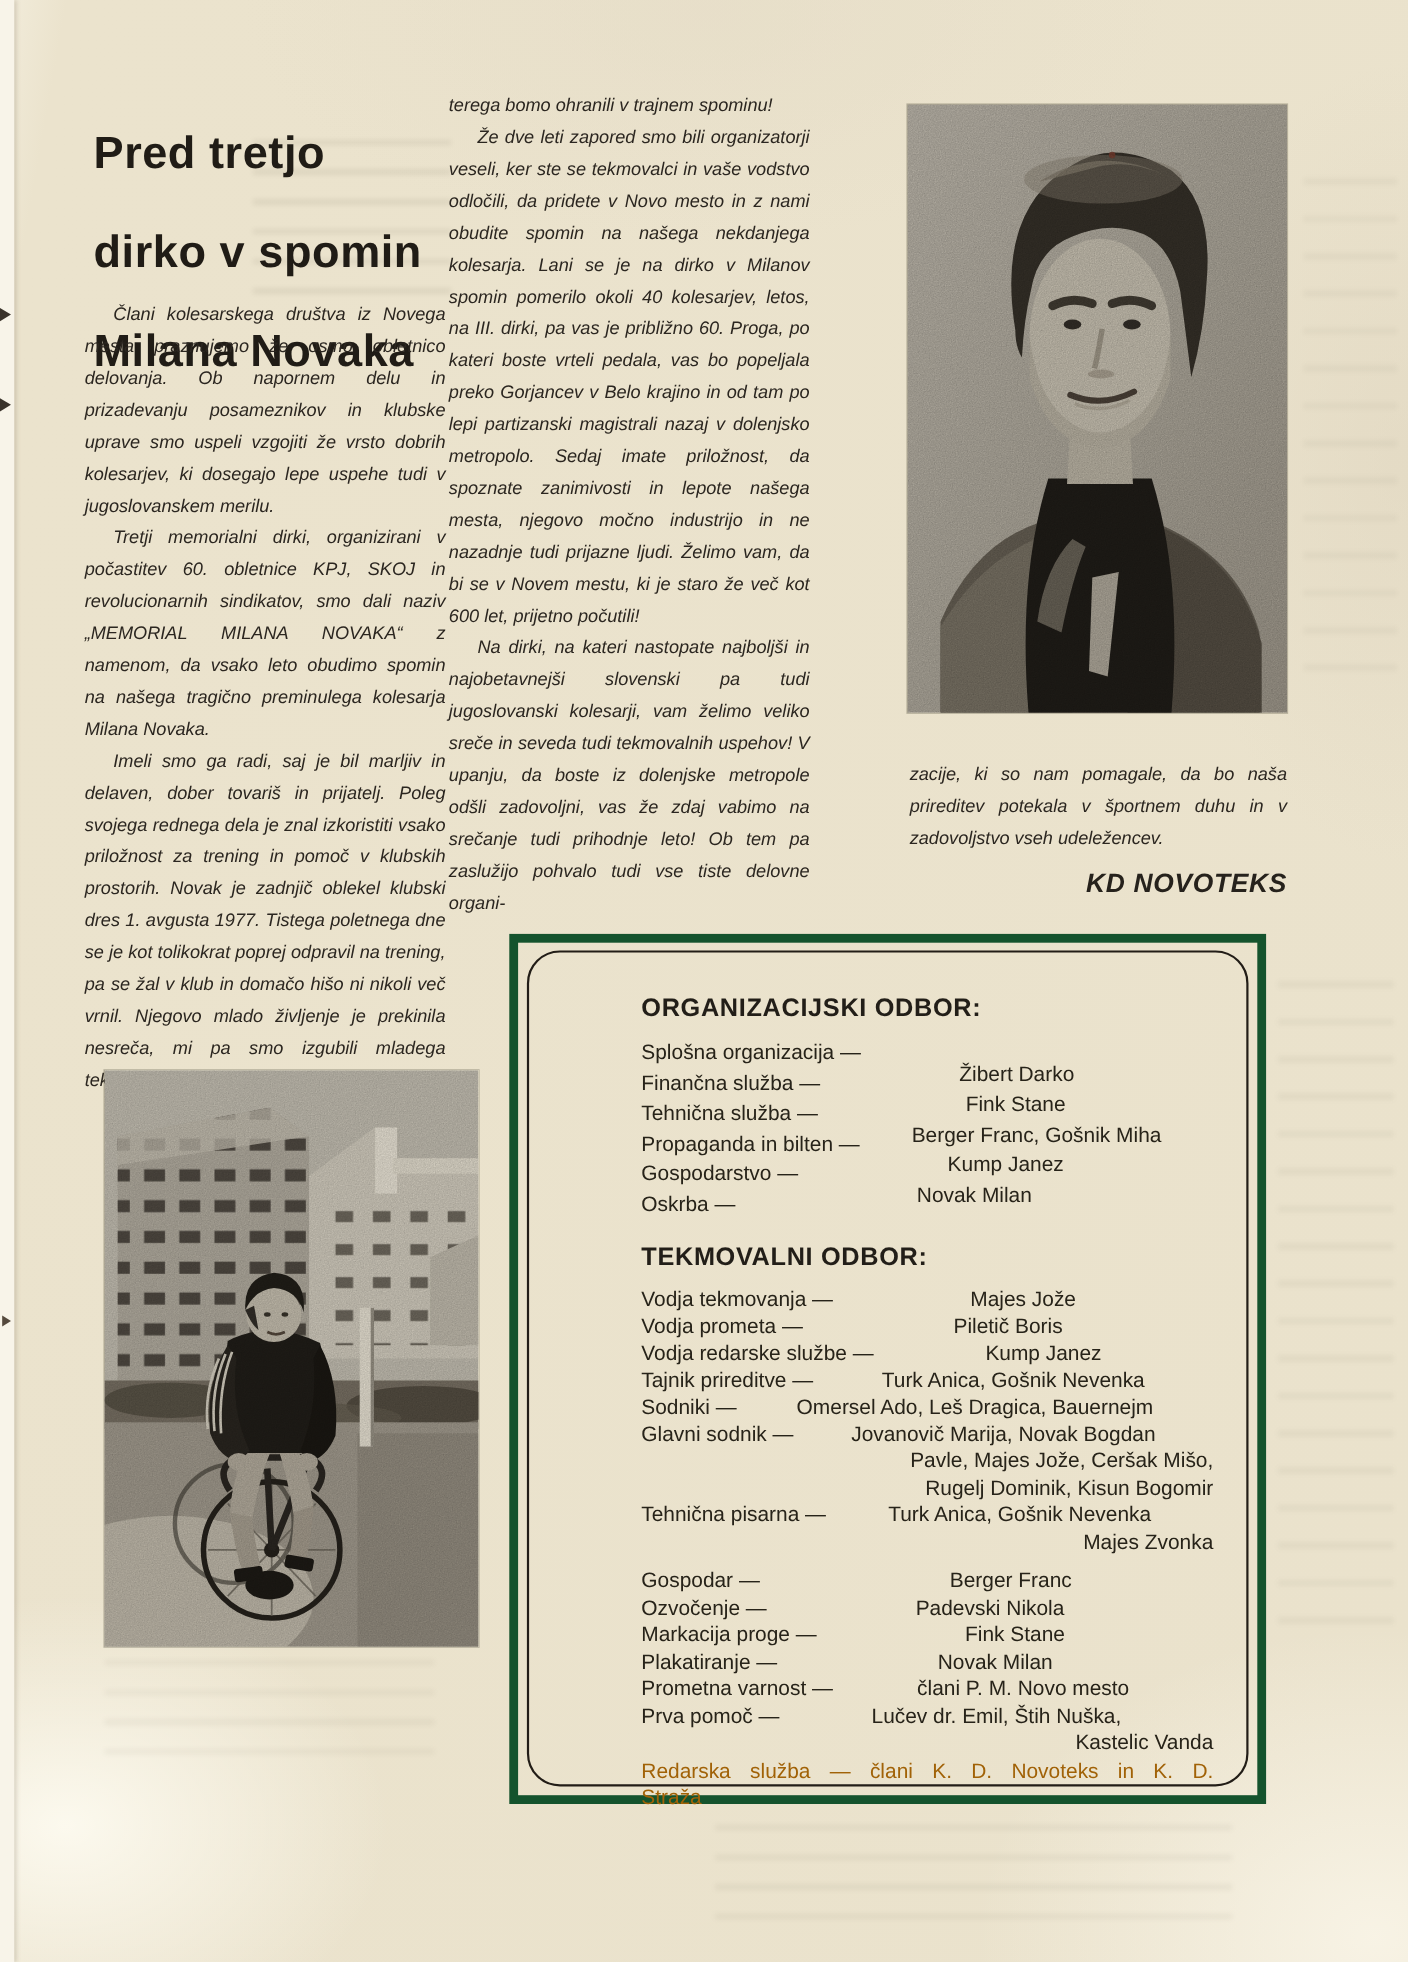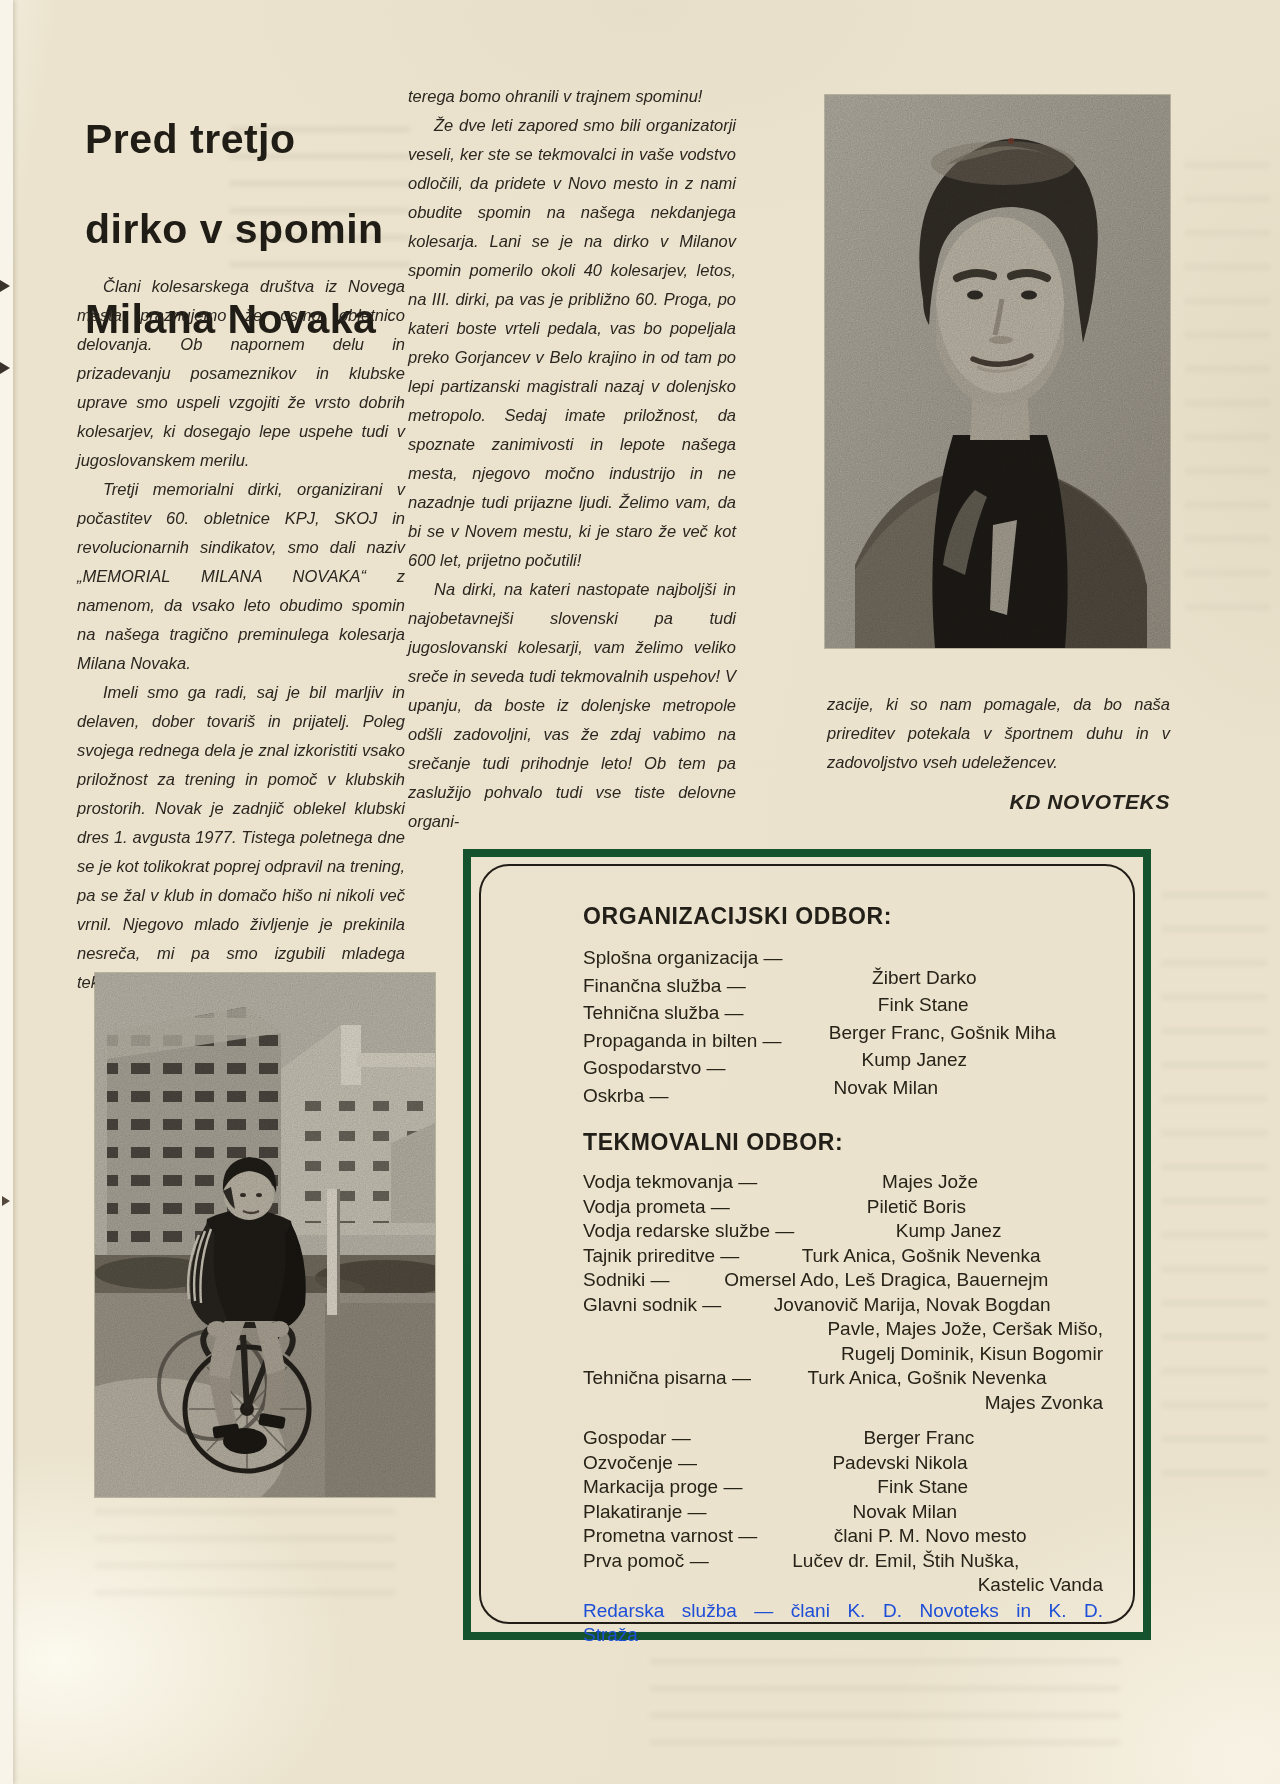--- a/index.html
+++ b/index.html
@@ -17,39 +17,39 @@
   }
   .edge-strip{position:absolute;left:0;top:0;width:13px;height:1784px;background:#f8f4e9;box-shadow:2px 0 4px rgba(120,108,84,.25);}
   .edge-mark{position:absolute;width:0;height:0;border-style:solid;}
   
   .title{position:absolute;left:85px;top:80px;width:330px;font-weight:bold;font-size:41px;line-height:61px;letter-spacing:.5px;color:#201c16;}
   .title span{display:block;margin-top:29px;}
   
   .col{position:absolute;text-align:justify;font-style:italic;font-size:16.5px;line-height:29px;color:#2b2620;}
   .col p{margin:0;}
   .col p.ind{text-indent:26px;}
-  .signature{position:absolute;left:827px;top:790px;width:343px;text-align:right;font-style:italic;font-weight:bold;font-size:21px;letter-spacing:.6px;color:#26221c;}
+  .signature{position:absolute;left:827px;top:790px;width:343px;text-align:right;font-style:italic;font-weight:bold;font-size:24px;letter-spacing:.6px;color:#26221c;}
   
   .photo{position:absolute;line-height:0;box-shadow:0 0 0 1px rgba(90,82,66,.35);}
   
   .box{position:absolute;left:463px;top:849px;width:688px;height:791px;border:8px solid #14532d;box-sizing:border-box;background:transparent;}
   .box-inner{position:absolute;left:8px;top:7px;right:8px;bottom:8px;border:2.5px solid #221d17;border-radius:30px;}
   .box-content{position:absolute;left:0;top:0;right:0;padding:46px 40px 0 112px;box-sizing:border-box;}
   .odbor-title{font-weight:bold;font-size:23px;letter-spacing:.6px;color:#221e18;margin:0 0 14px 0;}
   .odbor-title.second{margin-top:20px;}
   .rows{font-size:19px;color:#272319;}
   .rows.org .c-row{line-height:27.5px;}
   .rows.org .c-names{transform:translateY(-8px);}
   .rows.tek .c-row,.rows.tek .c-extra{line-height:24.5px;}
   .c-row{display:flex;justify-content:space-between;}
   .c-row.gap{margin-top:11px;gap:44px;}
   .c-label{white-space:nowrap;}
   .c-names{flex:1;text-align:center;white-space:nowrap;}
   .c-extra{text-align:right;}
-  .redarska{font-size:19px;line-height:24.5px;color:#1d4ed8;margin-top:1px;}
+  .redarska{font-size:19px;line-height:24.5px;color:#a16207;margin-top:1px;}
   .redarska .just{text-align:justify;text-align-last:justify;}
   
   .bleed{position:absolute;filter:blur(2.5px);opacity:.45;pointer-events:none;
     background:repeating-linear-gradient(180deg, transparent 0 9px, rgba(112,106,86,.25) 9px 14px, transparent 14px 27px);}
   .bleed.v{background:repeating-linear-gradient(180deg, transparent 0 12px, rgba(106,104,84,.2) 12px 18px, transparent 18px 34px);}
 </style>
 </head>
 <body>
 
 <div class="edge-strip"></div>

